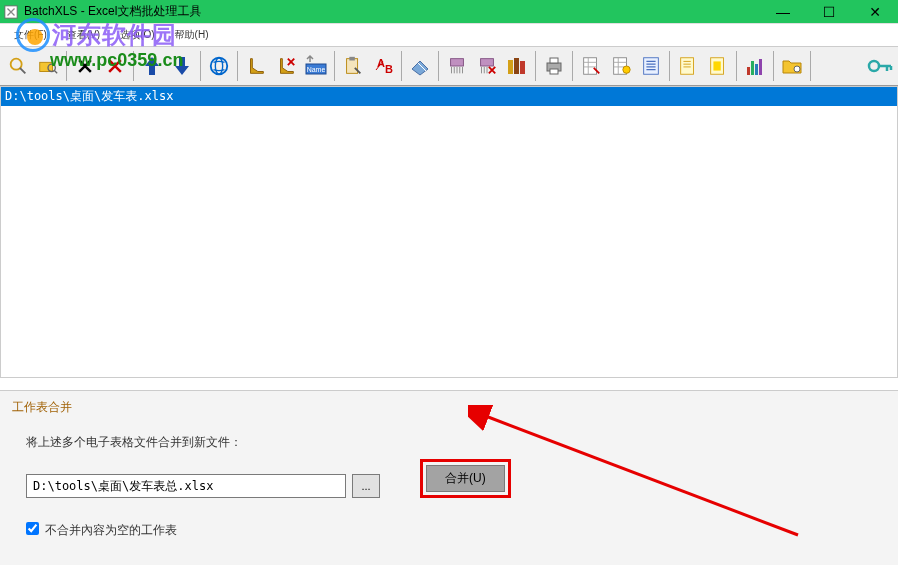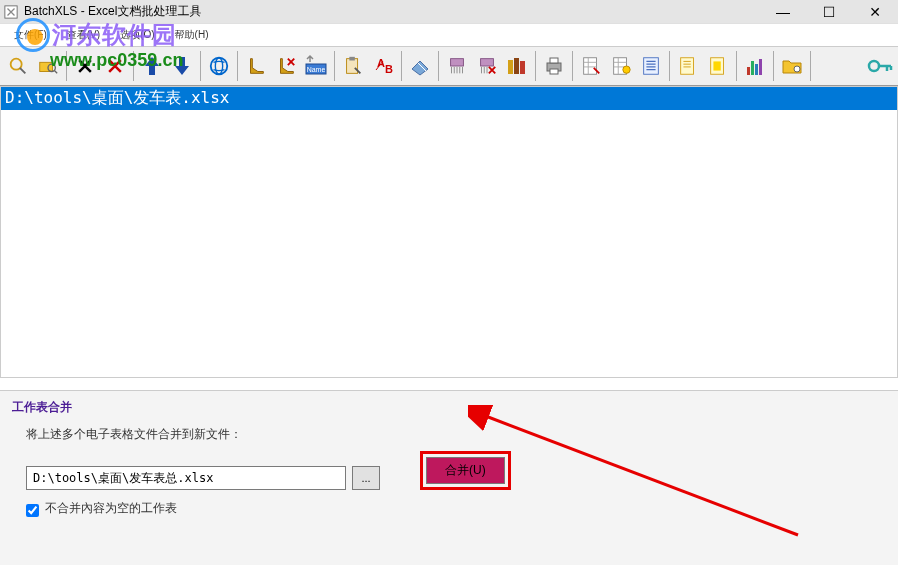--- a/index.html
+++ b/index.html
@@ -1,49 +1,49 @@
 <!DOCTYPE html>
 <html><head>
   <meta charset="utf-8">
   <style>
     * { margin: 0; padding: 0; box-sizing: border-box; }
     body { font-family: "Microsoft YaHei", SimSun, Arial, sans-serif; font-size: 12px; background: #fff; width: 898px; height: 565px; overflow: hidden; position: relative; }
     
-    .title-bar { height: 24px; background: #e5e5e5; border-bottom: 1px solid #e0e0e0; display: flex; align-items: center; padding: 0 4px; position: relative; }
+    .title-bar { height: 24px; background: #22c55e; border-bottom: 1px solid #e0e0e0; display: flex; align-items: center; padding: 0 4px; position: relative; }
     .title-bar-icon { width: 14px; height: 14px; margin-right: 6px; }
     .title-text { font-size: 12px; color: #000; }
     .window-controls { position: absolute; right: 0; top: 0; display: flex; height: 24px; }
     .win-btn { width: 46px; height: 24px; display: flex; align-items: center; justify-content: center; font-size: 14px; cursor: pointer; }
     
     .menu-bar { height: 22px; display: flex; align-items: center; padding: 0 6px; font-size: 10px; gap: 4px; position: relative; }
     .menu-item { padding: 2px 8px; cursor: pointer; color: #333; }
     
     .watermark { position: absolute; top: 18px; left: 16px; font-size: 24px; font-weight: bold; color: #8b5cf6; opacity: 0.85; z-index: 5; pointer-events: none; letter-spacing: 1px; }
     .watermark .logo-circle { display: inline-block; width: 34px; height: 34px; border: 3px solid #1e90ff; border-radius: 50%; position: relative; vertical-align: middle; margin-right: 2px; }
     .watermark .logo-circle::before { content: ''; position: absolute; width: 16px; height: 16px; background: #ffa500; border-radius: 50%; top: 8px; left: 8px; }
     .watermark-text { vertical-align: middle; }
     .watermark-url { position: absolute; top: 50px; left: 50px; font-size: 18px; color: #1a8c1a; font-weight: bold; z-index: 5; pointer-events: none; }
     
     .toolbar { height: 40px; background: #f0f0f0; border-top: 1px solid #ccc; border-bottom: 1px solid #999; display: flex; align-items: center; padding: 2px 4px; gap: 2px; }
     .tool-btn { width: 28px; height: 34px; display: flex; align-items: center; justify-content: center; cursor: pointer; border: 1px solid transparent; }
     .tool-sep { width: 1px; height: 30px; background: #aaa; margin: 0 2px; }
     
-    .file-list { height: 292px; background: #fff; border: 1px solid #ccc; overflow-y: auto; font-family: "SimSun", monospace; font-size: 16px; }
+    .file-list { height: 292px; background: #fff; border: 1px solid #ccc; overflow-y: auto; font-family: "SimSun", monospace; font-size: 12px; }
     .file-item { padding: 1px 4px; white-space: nowrap; }
     .file-item.selected { background: #0078d7; color: #fff; }
     
     .bottom-panel { position: absolute; bottom: 0; left: 0; right: 0; height: 175px; background: #f4f4f4; border-top: 1px solid #ccc; padding: 8px 12px; }
-    .panel-title { font-size: 12px; color: #4c1d95; margin-bottom: 2px; font-weight: bold; }
-    .panel-sub { margin-top: 10px; font-size: 12px; color: #333; margin-left: 14px; }
+    .panel-title { font-size: 12px; color: #a16207; margin-bottom: 2px; }
+    .panel-sub { margin-top: 18px; font-size: 12px; color: #333; margin-left: 14px; }
     .input-row { display: flex; align-items: flex-end; margin-top: 8px; margin-left: 14px; gap: 6px; }
     .text-input { width: 320px; height: 24px; border: 1px solid #7a7a7a; padding: 2px 6px; font-size: 12px; background: #fff; font-family: "SimSun", monospace; }
     .browse-btn { width: 28px; height: 24px; border: 1px solid #7a7a7a; background: #e1e1e1; cursor: pointer; display: flex; align-items: center; justify-content: center; font-size: 11px; }
     .merge-btn-wrap { margin-left: 34px; border: 3px solid #e60000; padding: 3px; }
-    .merge-btn { padding: 4px 18px; border: 1px solid #7a7a7a; background: #be185d; cursor: pointer; font-size: 12px; }
-    .checkbox-row { display: flex; align-items: flex-end; margin-top: 10px; margin-left: 14px; gap: 6px; font-size: 12px; color: #333; }
+    .merge-btn { padding: 4px 18px; border: 1px solid #7a7a7a; background: #a3a3a3; cursor: pointer; font-size: 12px; }
+    .checkbox-row { display: flex; align-items: flex-start; margin-top: 24px; margin-left: 14px; gap: 6px; font-size: 12px; color: #333; }
     .checkbox-row input { width: 13px; height: 13px; }
     
     .arrow-svg { position: absolute; bottom: 20px; right: 90px; pointer-events: none; }
   </style>
 </head>
 <body>
 
 <div class="title-bar">
   <svg class="title-bar-icon" viewBox="0 0 16 16">
       <rect x="1" y="1" width="14" height="14" fill="#fff" stroke="#666"></rect>

